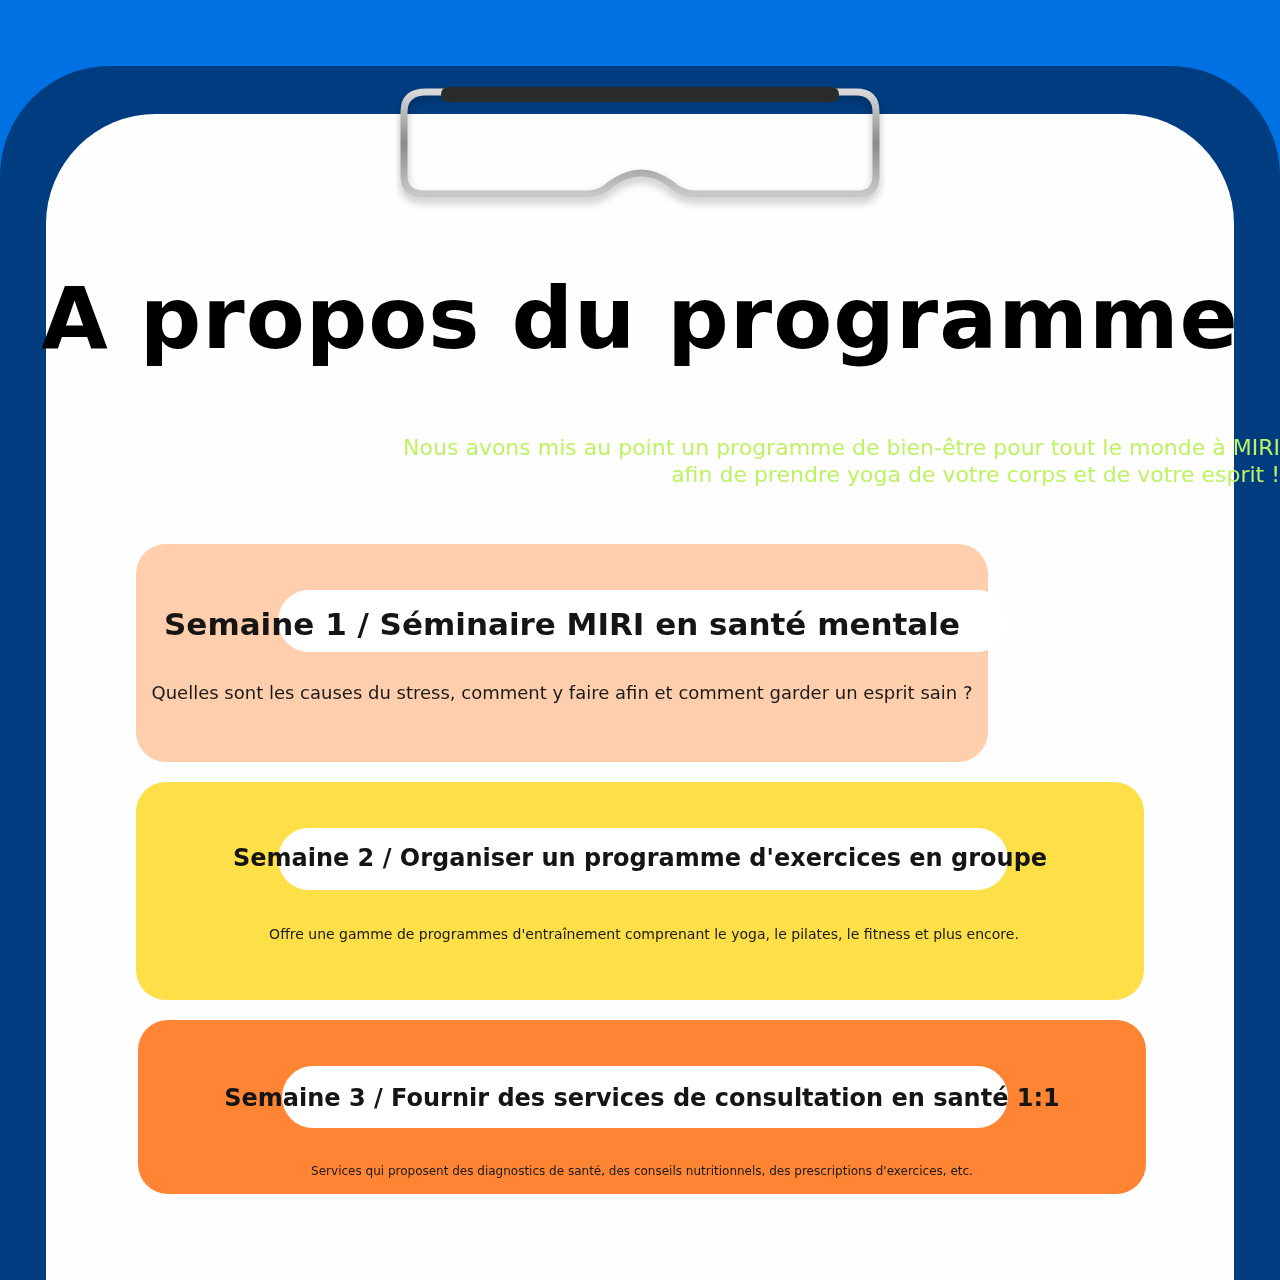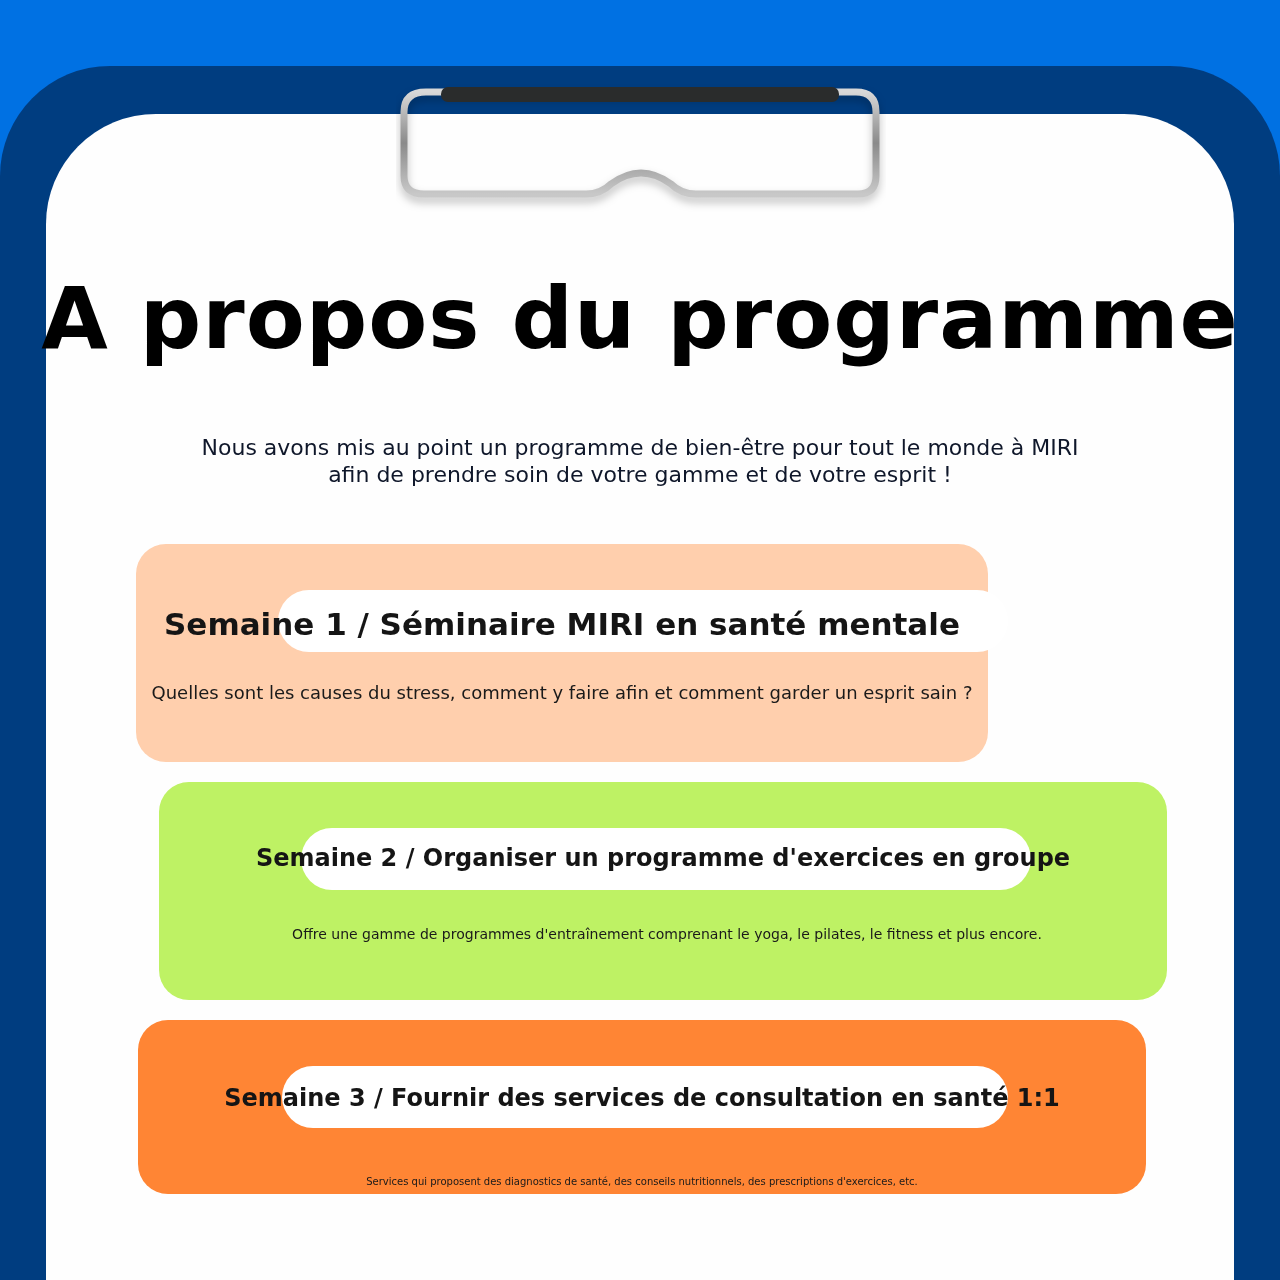--- a/index.html
+++ b/index.html
@@ -1,21 +1,21 @@
 <!DOCTYPE html>
 <html><head>
 <meta charset="utf-8">
 <style>
   html, body { margin:0; padding:0; }
   body { width:1280px; height:1280px; background:#0071e3; position:relative; overflow:hidden; font-family:"Liberation Sans", sans-serif; }
   .board { position:absolute; left:0; top:66px; width:1280px; height:1300px; background:#003d80; border-radius:110px 110px 0 0; }
   .paper { position:absolute; left:46px; top:114px; width:1188px; height:1200px; background:#fefefe; border-radius:110px 110px 0 0; }
   .clip { position:absolute; left:396px; top:84px; width:490px; height:130px; }
   .title { position:absolute; left:0; width:1280px; top:268px; text-align:center; font-size:86px; font-weight:bold; color:#000000; letter-spacing:1px; font-family:"DejaVu Sans", sans-serif; }
-  .intro { position:absolute; left:0; width:1280px; top:434px; text-align:center; font-size:22px; line-height:27px; color:#0f172a; font-family:"DejaVu Sans", sans-serif; }
+  .intro { position:absolute; left:0; width:1280px; top:434px; text-align:right; font-size:22px; line-height:27px; color:#bef264; font-family:"DejaVu Sans", sans-serif; }
   .card { position:absolute; border-radius:30px; }
   .pill { position:absolute; background:#fff; border-radius:32px; height:62px; }
   .card-title { position:absolute; left:0; right:0; text-align:center; font-weight:bold; color:#151515; font-family:"DejaVu Sans", sans-serif; }
   .card-desc { position:absolute; left:0; right:0; text-align:center; color:#1a1a1a; font-family:"DejaVu Sans", sans-serif; }
 </style>
 </head>
 <body>
 
 <div class="board"></div>
 <div class="paper"></div>
@@ -29,32 +29,32 @@
     </linearGradient>
   </defs>
   <path d="M30 8 H460 Q480 8 480 28 V92 Q480 110 462 110 H300 Q285 110 275 100 Q245 78 215 100 Q205 110 190 110 H28 Q8 110 8 92 V28 Q8 8 30 8 Z" fill="none" stroke="url(#metal)" stroke-width="7" filter="drop-shadow(0 5px 4px rgba(0,0,0,0.25))"></path>
   <rect x="45" y="3" width="398" height="15" rx="7" fill="#2a2c2c"></rect>
 </svg>
 
 <div class="title">A propos du programme</div>
 
 <div class="intro">
   <div>Nous avons mis au point un programme de bien-être pour tout le monde à MIRI</div>
-  <div>afin de prendre soin de votre gamme et de votre esprit !</div>
+  <div>afin de prendre yoga de votre corps et de votre esprit !</div>
 </div>
 
 <div class="card" style="left:136px; top:544px; width:852px; height:218px; background:#ffcfad;">
   <div class="pill" style="left:142px; top:46px; width:730px;"></div>
   <div class="card-title" style="top:62px; font-size:31px;">Semaine 1 / Séminaire MIRI en santé mentale</div>
   <div class="card-desc" style="top:138px; font-size:18px;">Quelles sont les causes du stress, comment y faire afin et comment garder un esprit sain ?</div>
 </div>
 
-<div class="card" style="left:136px; top:782px; width:1008px; height:218px; background:#bef264;margin-left:23px;">
+<div class="card" style="left:136px; top:782px; width:1008px; height:218px; background:#fde047;">
   <div class="pill" style="left:142px; top:46px; width:730px;"></div>
   <div class="card-title" style="top:62px; font-size:24px;">Semaine 2 / Organiser un programme d'exercices en groupe</div>
   <div class="card-desc" style="top:144px; font-size:14px;padding-left:8px;">Offre une gamme de programmes d'entraînement comprenant le yoga, le pilates, le fitness et plus encore.</div>
 </div>
 
 <div class="card" style="left:138px; top:1020px; width:1008px; height:174px; background:#ff8534;">
   <div class="pill" style="left:144px; top:46px; width:726px;"></div>
   <div class="card-title" style="top:64px; font-size:24px;">Semaine 3 / Fournir des services de consultation en santé 1:1</div>
-  <div class="card-desc" style="top:144px; font-size:10px;margin-top:12px;">Services qui proposent des diagnostics de santé, des conseils nutritionnels, des prescriptions d'exercices, etc.</div>
+  <div class="card-desc" style="top:144px; font-size:12px;">Services qui proposent des diagnostics de santé, des conseils nutritionnels, des prescriptions d'exercices, etc.</div>
 </div>
 
 </body></html>

